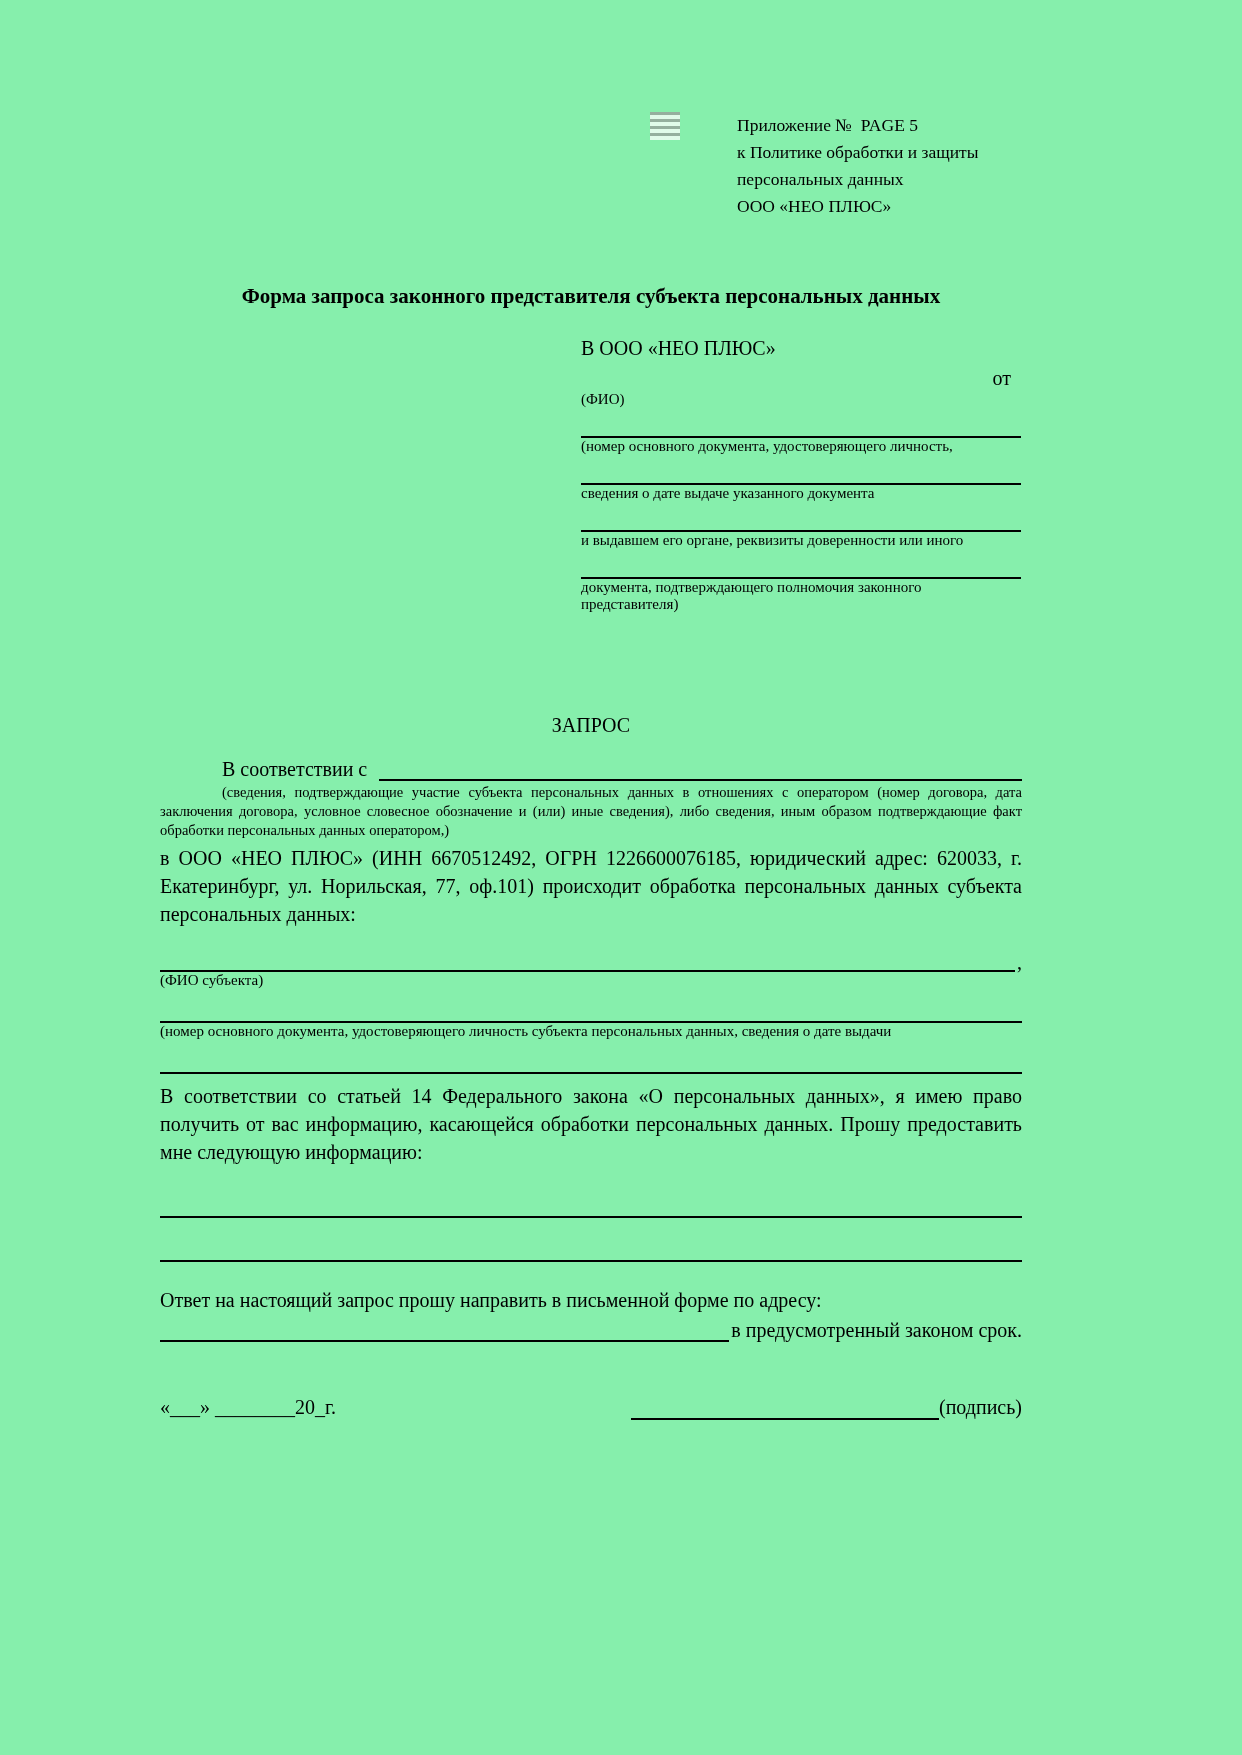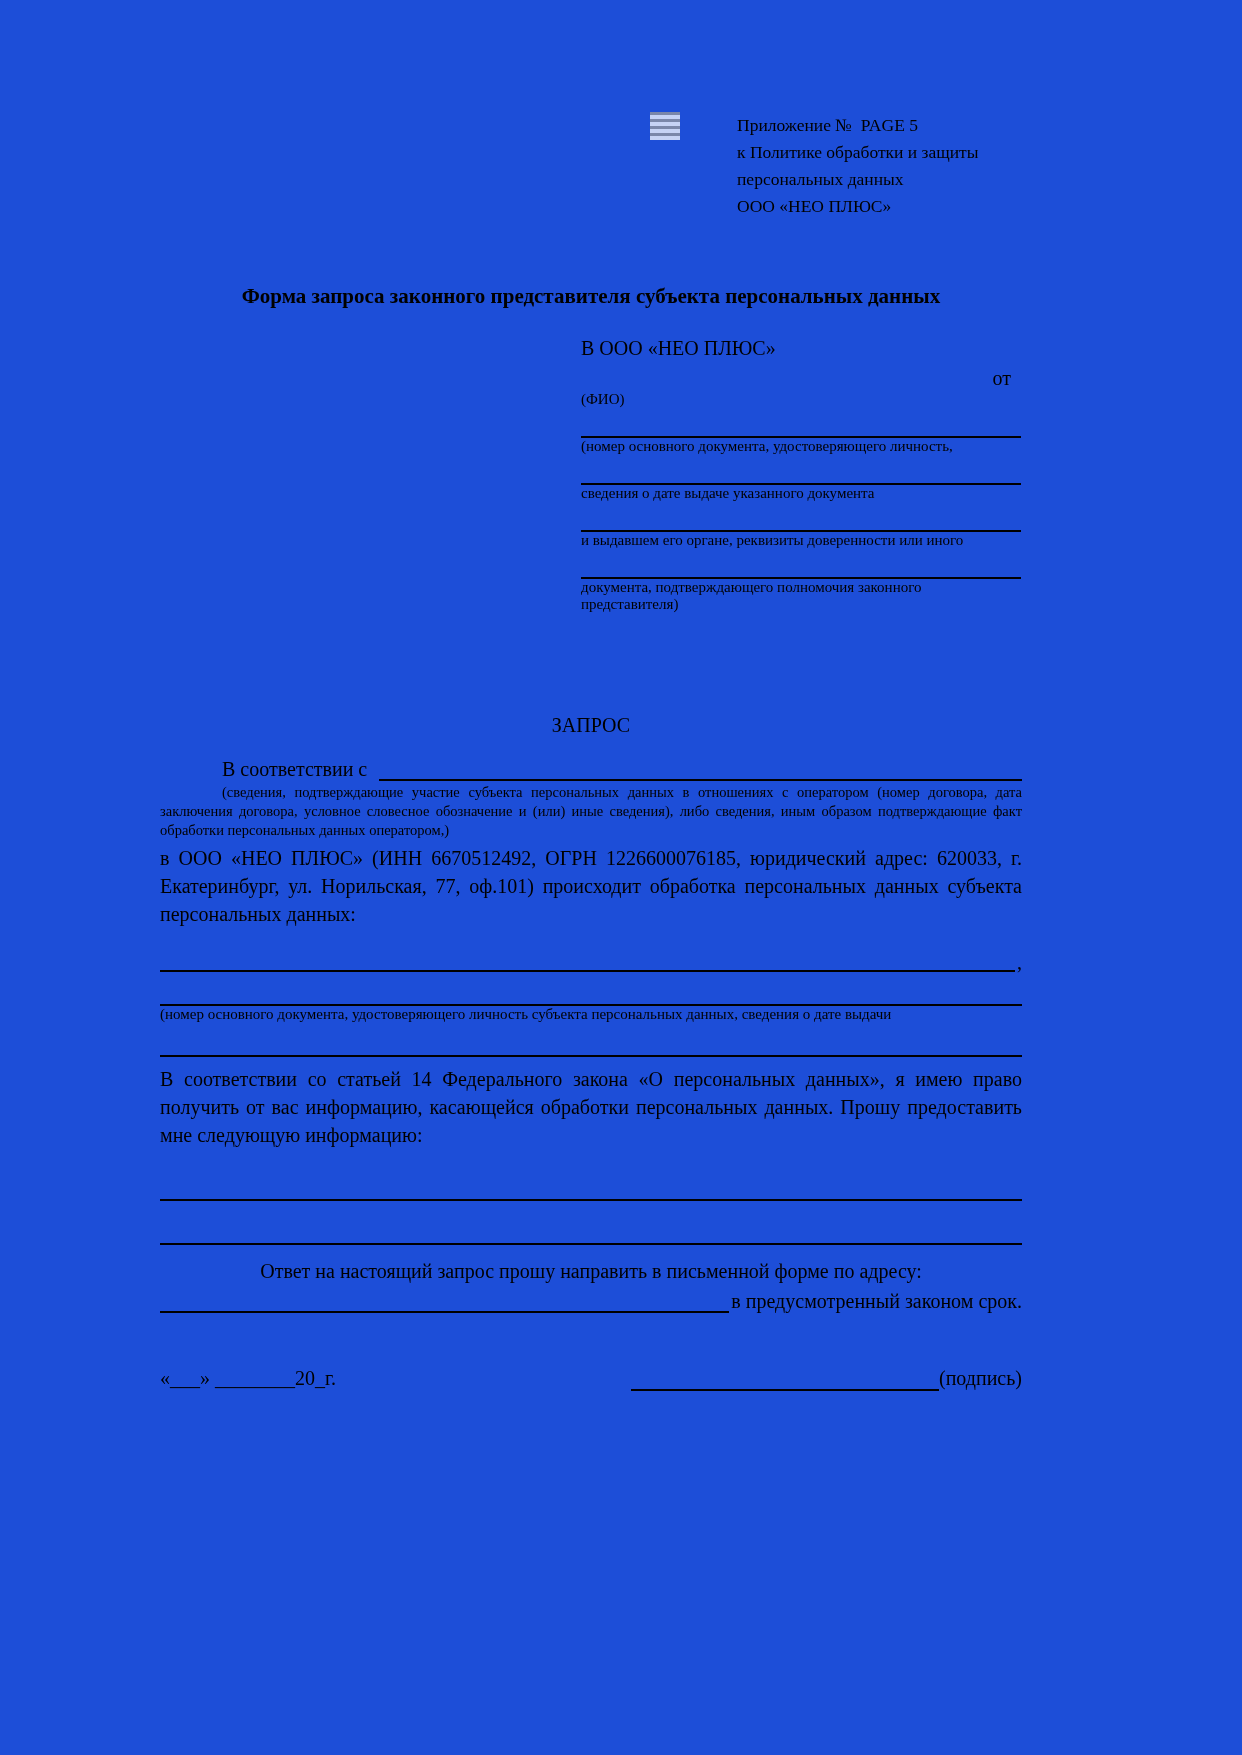--- a/index.html
+++ b/index.html
@@ -1,19 +1,19 @@
 <!DOCTYPE html>
 <html><head>
 <meta charset="utf-8">
 <style>
   html,body { margin:0; padding:0; background:#ffffff; }
   .page {
     position:relative;
     width:1242px; height:1755px;
-    background:#1d4ed8;
+    background:#86efac;
     color:#000000;
     font-family:"Liberation Serif", serif;
     overflow:hidden;
   }
   
   .artifact {
     position:absolute; left:650px; top:112px;
     width:30px; height:28px;
     background:repeating-linear-gradient(180deg,#9a9a9a 0 3px,#ffffff 3px 7px);
     opacity:.75;
@@ -62,21 +62,21 @@
   .comma-row .after { margin-left:2px; line-height:20px; }
 
   .blank.tall { height:32px; }
 
   .law { margin-top:8px; }
 
   .ruled { border-bottom:2px solid #000; height:34px; }
   .ruled.first { margin-top:16px; }
   .ruled + .ruled { height:42px; }
 
-  .answer1 { margin-top:12px; font-size:20px; line-height:28px; text-align:center; }
+  .answer1 { margin-top:24px; font-size:20px; line-height:28px; text-align:left; }
   .answer2 { font-size:20px; height:28px; }
   .answer2 .suffix { margin-left:2px; white-space:nowrap; }
 
   .footer-row {
     margin-top:52px;
     display:flex; justify-content:space-between; align-items:center;
     font-size:20px; line-height:26px;
   }
   .sig { display:flex; align-items:flex-end; }
   .sig-fill { display:inline-block; width:308px; border-bottom:2px solid #000; height:24px; }
@@ -130,20 +130,21 @@
     </div>
 
     <div class="fine">(сведения, подтверждающие участие субъекта персональных данных в отношениях с оператором (номер договора, дата заключения договора, условное словесное обозначение и (или) иные сведения), либо сведения, иным образом подтверждающие факт обработки персональных данных оператором,)</div>
 
     <p class="body-par">в ООО «НЕО ПЛЮС» (ИНН 6670512492, ОГРН 1226600076185, юридический адрес: 620033, г. Екатеринбург, ул. Норильская, 77, оф.101)  происходит обработка персональных данных субъекта персональных данных:</p>
 
     <div class="row comma-row">
       <span class="fill"></span>
       <span class="after">,</span>
     </div>
+    <div class="cap">(ФИО субъекта)</div>
 
     <div class="blank tall"></div>
     <div class="cap">(номер основного документа, удостоверяющего личность субъекта персональных данных, сведения о дате выдачи</div>
 
     <div class="blank tall"></div>
 
     <p class="body-par law">В соответствии со статьей 14 Федерального закона «О персональных данных», я имею право получить от вас информацию, касающейся обработки персональных данных. Прошу предоставить мне следующую информацию:</p>
 
     <div class="ruled first"></div>
     <div class="ruled"></div>

